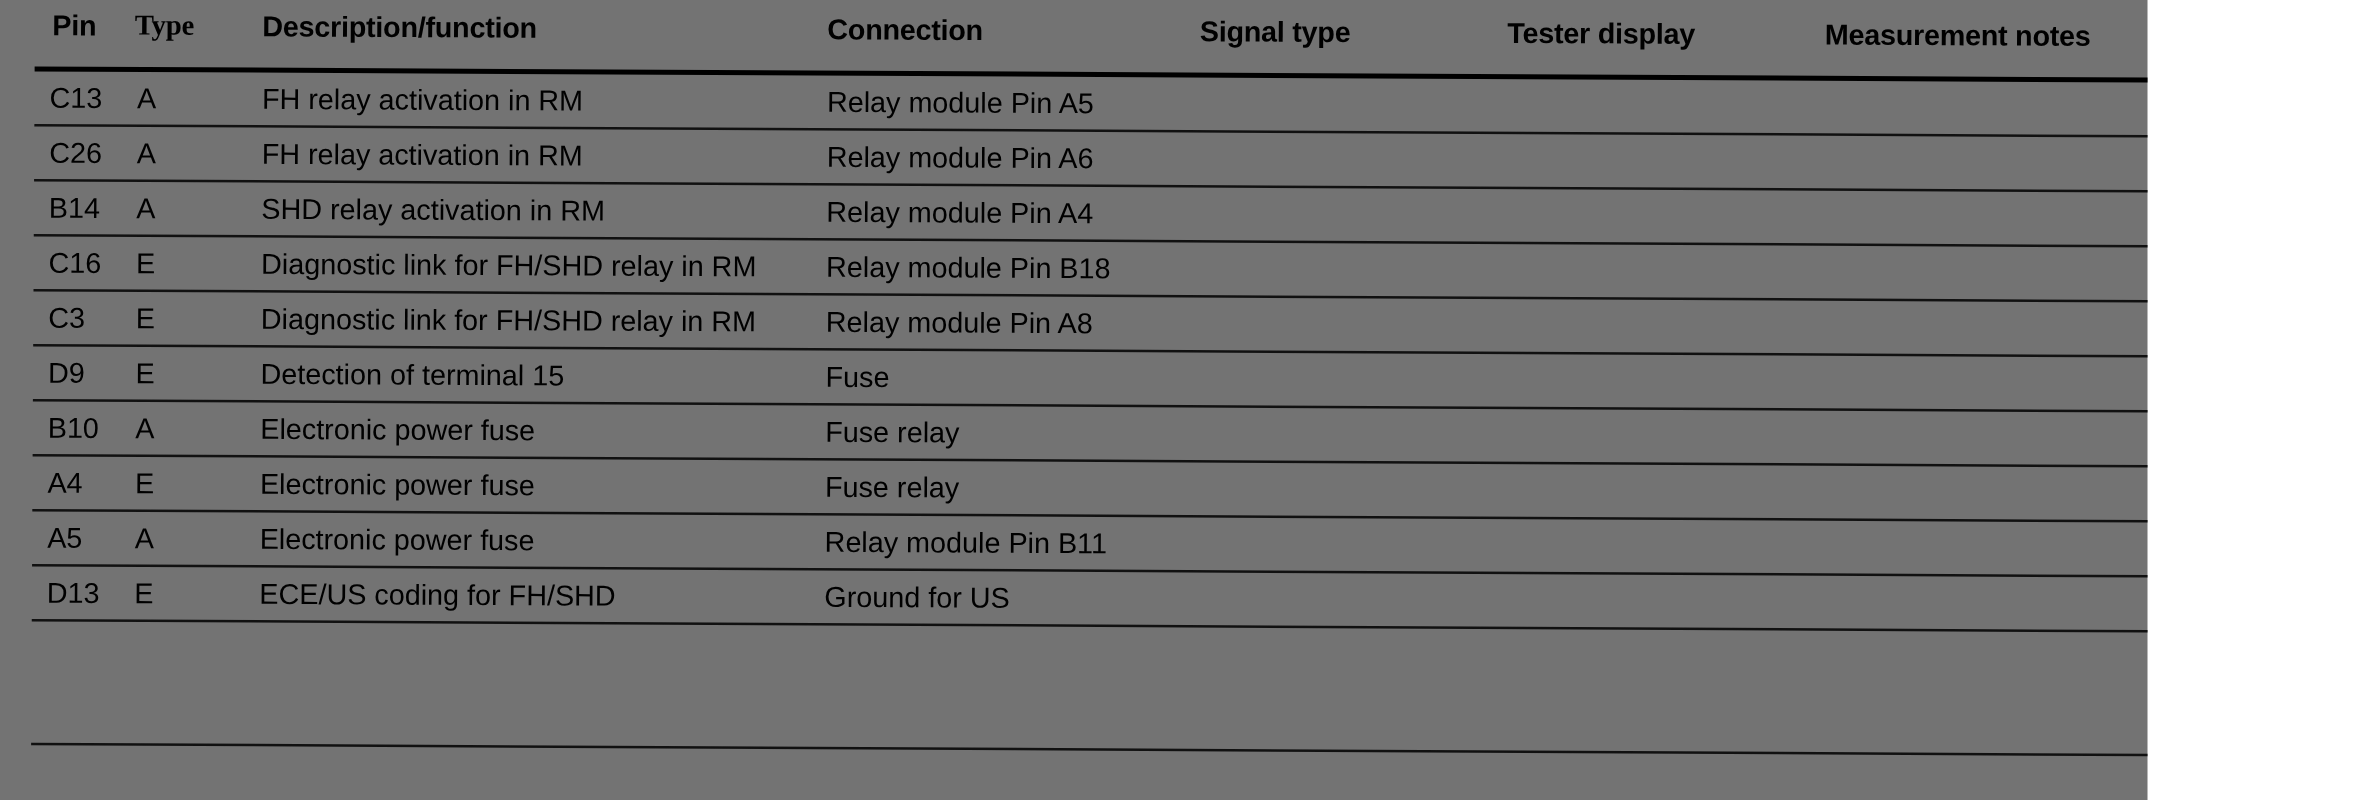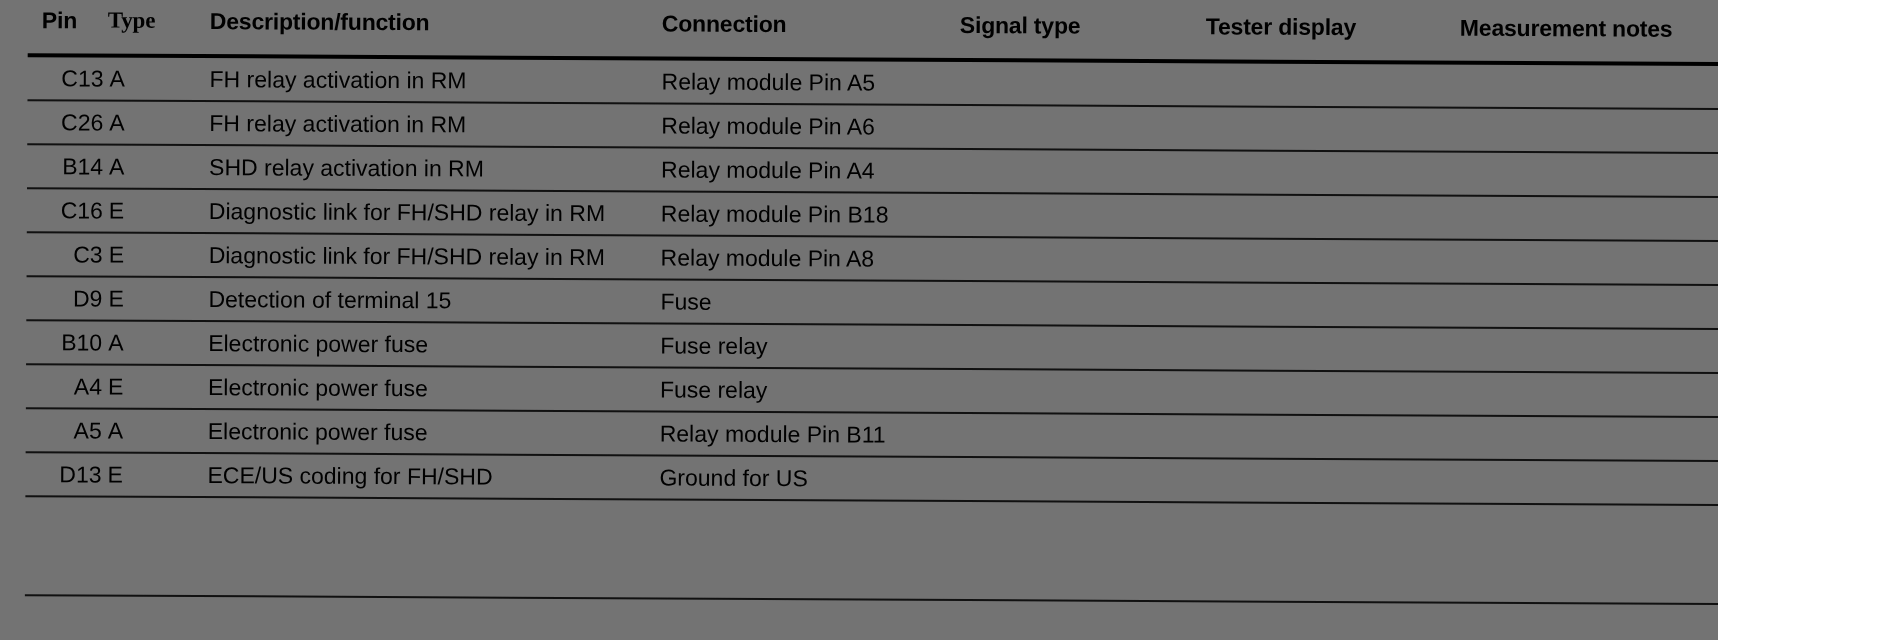--- a/index.html
+++ b/index.html
@@ -84,21 +84,20 @@
   .row td {
     font-size: 23px;
     line-height: 30px;
     padding-top: 6px;
     padding-bottom: 6px;
     -webkit-font-smoothing: none;
   }
   .row td.c-pin {
     padding-left: 12px;
     white-space: nowrap;
-    text-align: right;
   }
   .row td.c-type {
     padding-left: 6px;
     white-space: nowrap;
   }
   .row td.c-desc {
     padding-left: 10px;
     padding-right: 16px;
   }
   .row td.c-conn {

